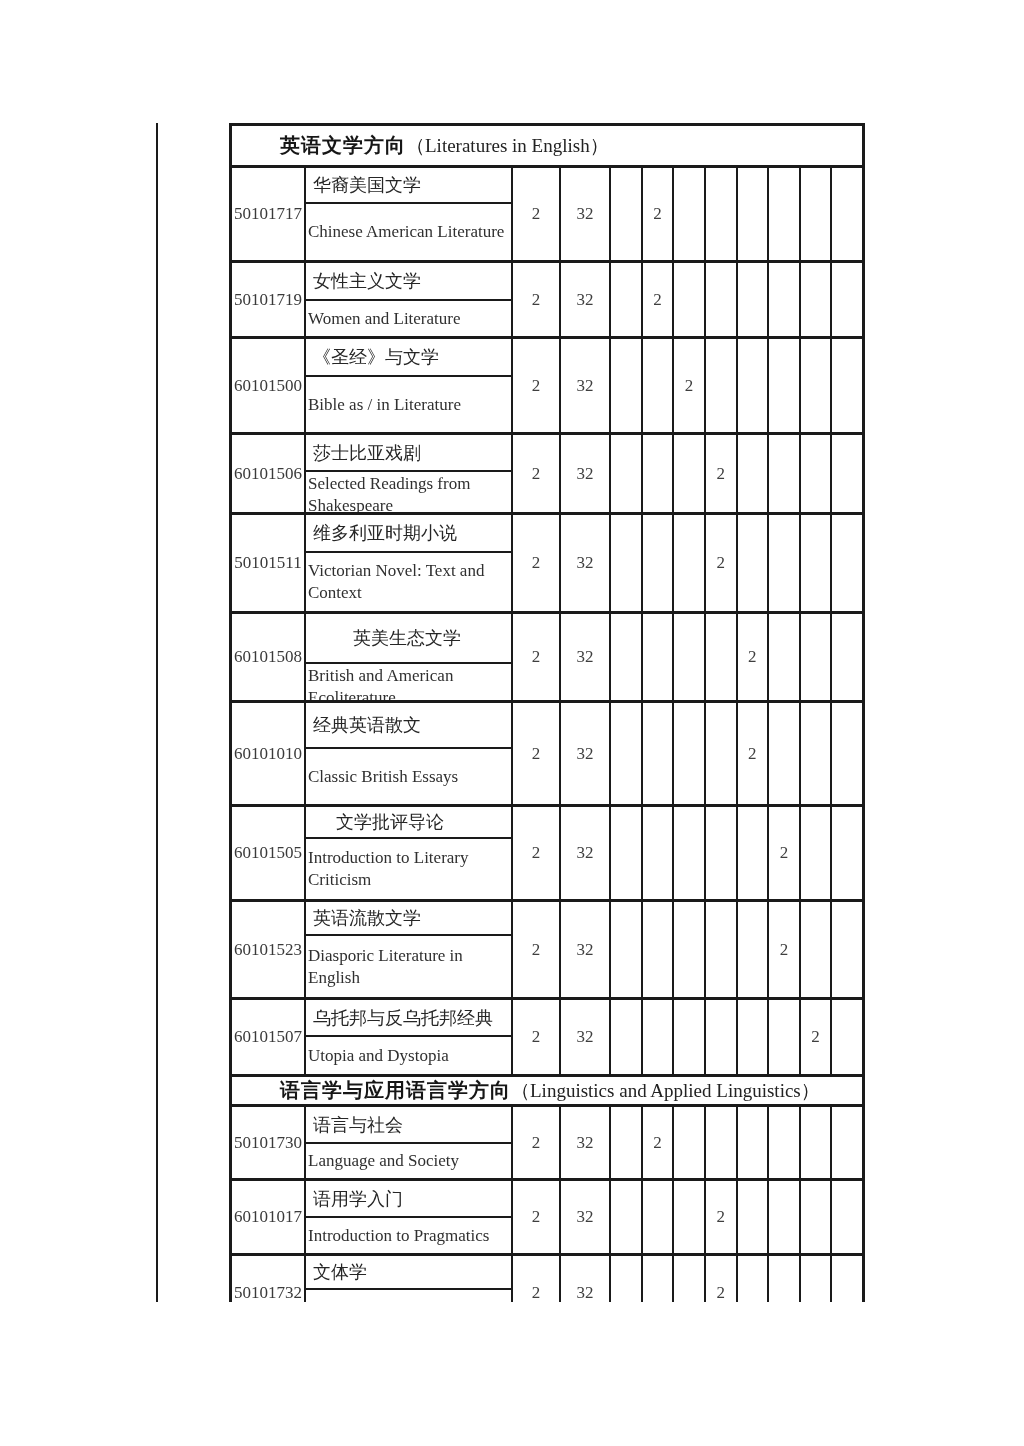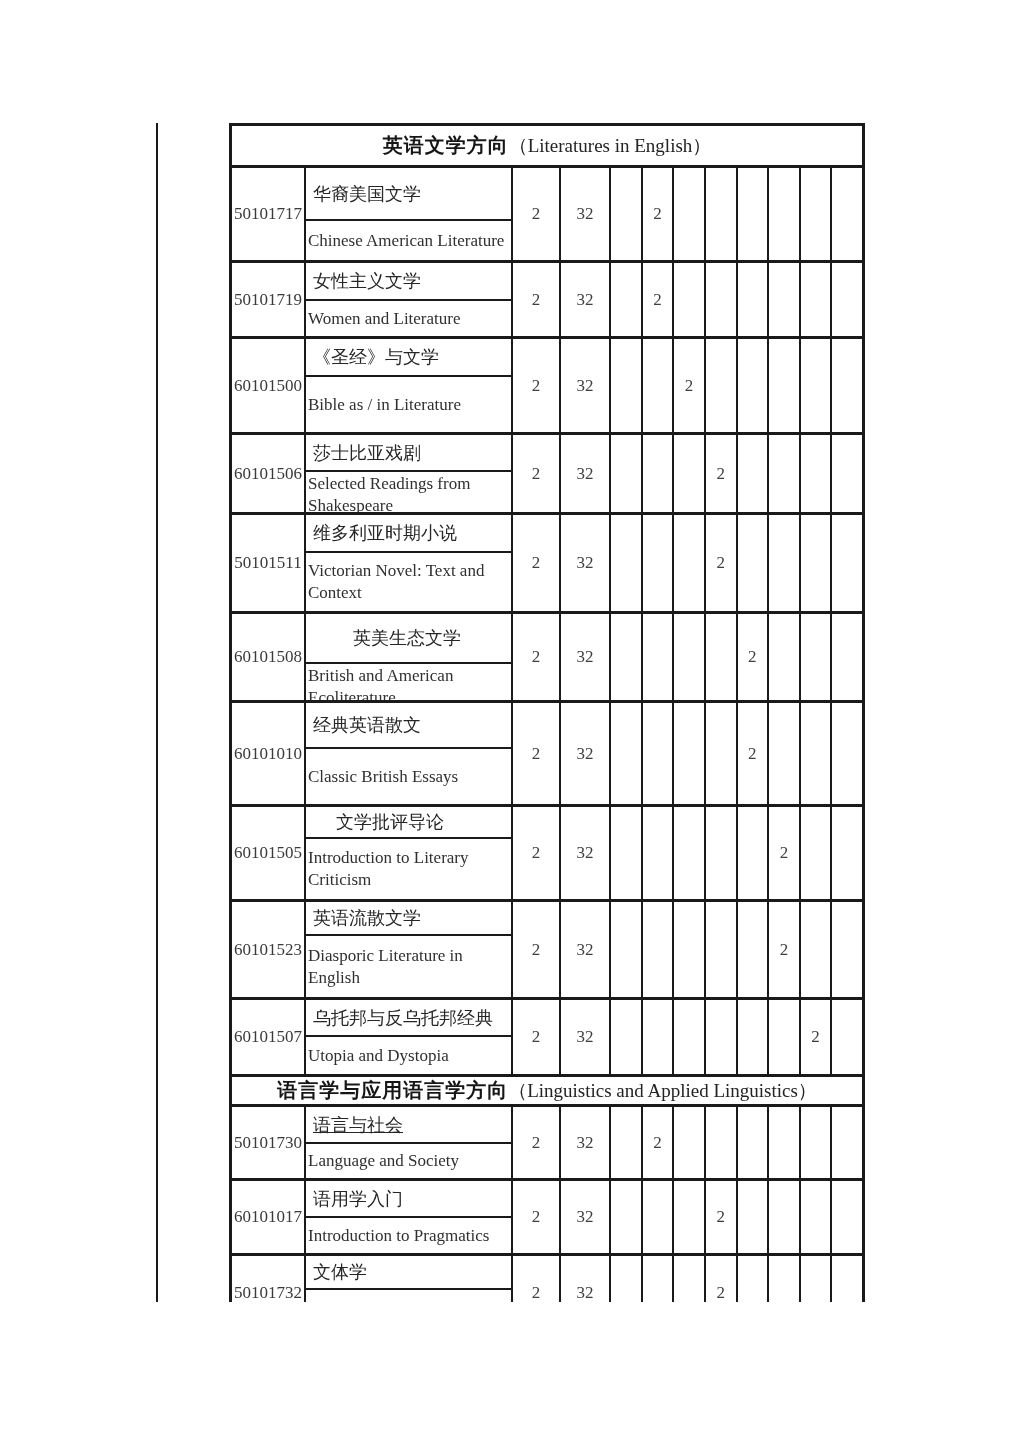--- a/index.html
+++ b/index.html
@@ -21,23 +21,24 @@
   .tbl{
     position:absolute;left:229px;top:123px;
     width:636px;height:1179px;
     border:3px solid var(--bc);border-bottom:none;
     box-sizing:border-box;
     overflow:hidden;
     background:#ffffff;
   }
   .tbl > * + *{border-top:3px solid var(--bc);}
   .shdr{
-    display:flex;align-items:center;justify-content:center;
+    display:flex;align-items:center;
     box-sizing:border-box;
     white-space:nowrap;
+    padding-left:48px;
   }
   .sh0{height:39px;}
   .sh1{height:30px;}
   .shz{font-weight:bold;font-size:20px;color:#161616;letter-spacing:1px;}
   .she{font-size:19px;color:#232323;}
   .row{
     display:grid;
     grid-template-columns:72px 207px 48px 50px repeat(8,1fr);
     box-sizing:border-box;
   }
@@ -59,31 +60,31 @@
   .en{
     flex:1;display:flex;align-items:center;
     padding:1px 4px 1px 2px;
     font-size:17px;line-height:22px;color:#303030;
   }
   .val,.sem{
     display:flex;align-items:center;justify-content:center;
     font-size:17px;color:#3f3f3f;
   }
   
-  .s0r0{height:95px;} .s0r0 .cn{height:53px;}
+  .s0r0{height:95px;} .s0r0 .cn{height:36px;}
   .s0r1{height:76px;} .s0r1 .cn{height:38px;}
   .s0r2{height:96px;} .s0r2 .cn{height:38px;}
   .s0r3{height:80px;} .s0r3 .cn{height:37px;}
   .s0r4{height:99px;} .s0r4 .cn{height:38px;}
   .s0r5{height:89px;} .s0r5 .cn{height:50px;padding-left:47px;}
   .s0r6{height:104px;} .s0r6 .cn{height:46px;}
   .s0r7{height:95px;} .s0r7 .cn{height:32px;padding-left:30px;}
   .s0r8{height:98px;} .s0r8 .cn{height:34px;}
   .s0r9{height:77px;} .s0r9 .cn{height:37px;}
-  .s1r0{height:74px;} .s1r0 .cn{height:37px;text-decoration:underline;}
+  .s1r0{height:74px;} .s1r0 .cn{height:37px;}
   .s1r1{height:75px;} .s1r1 .cn{height:37px;}
   .s1r2{height:76px;} .s1r2 .cn{height:34px;}
 </style>
 </head>
 <body style="background: rgb(255, 255, 255);">
 
 <div class="page">
   <div class="rule"></div>
   <div class="tbl">
       <div class="shdr sh0">

